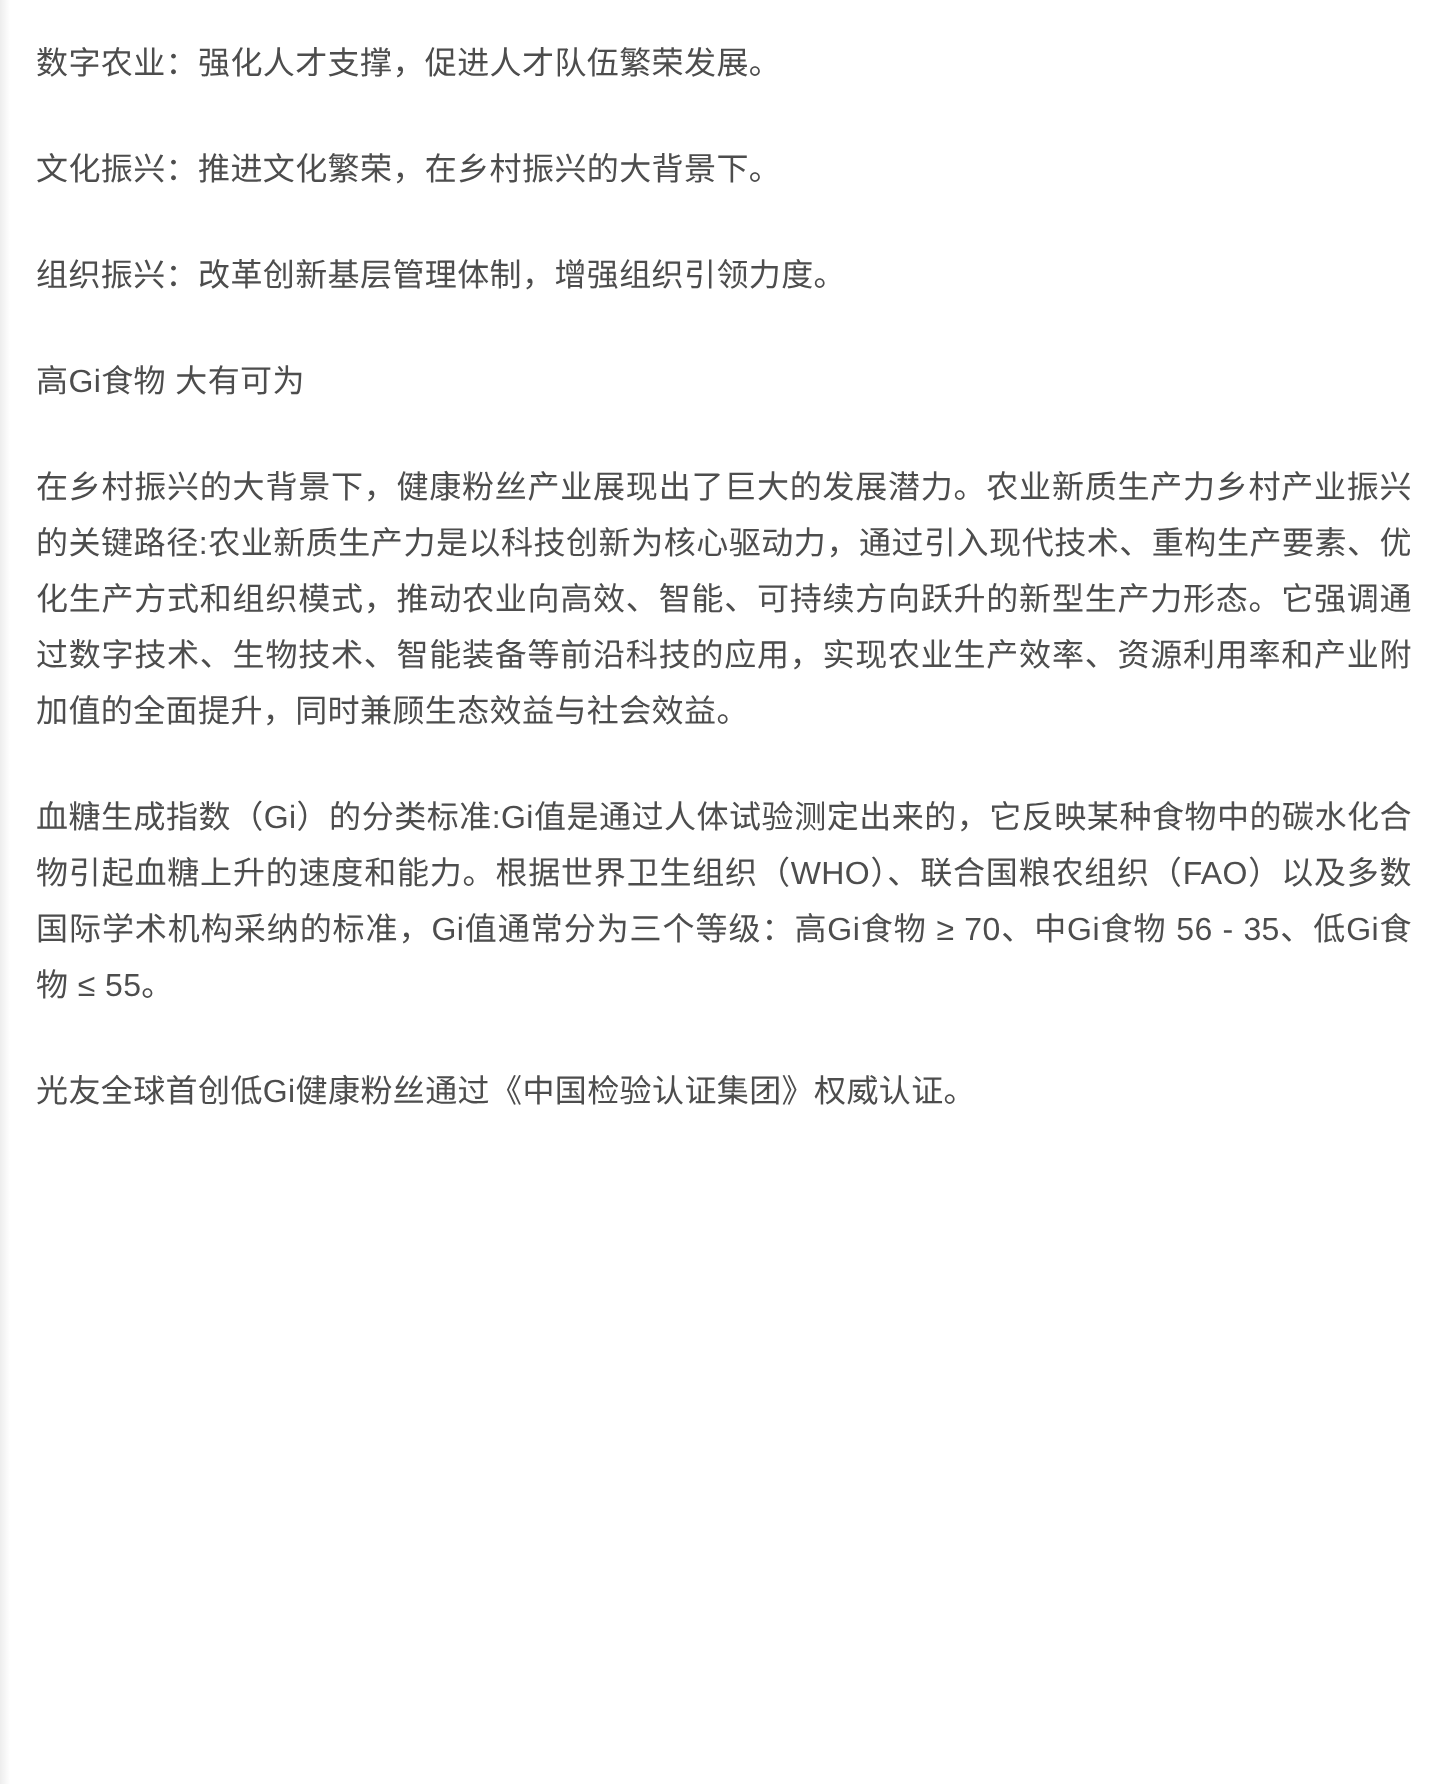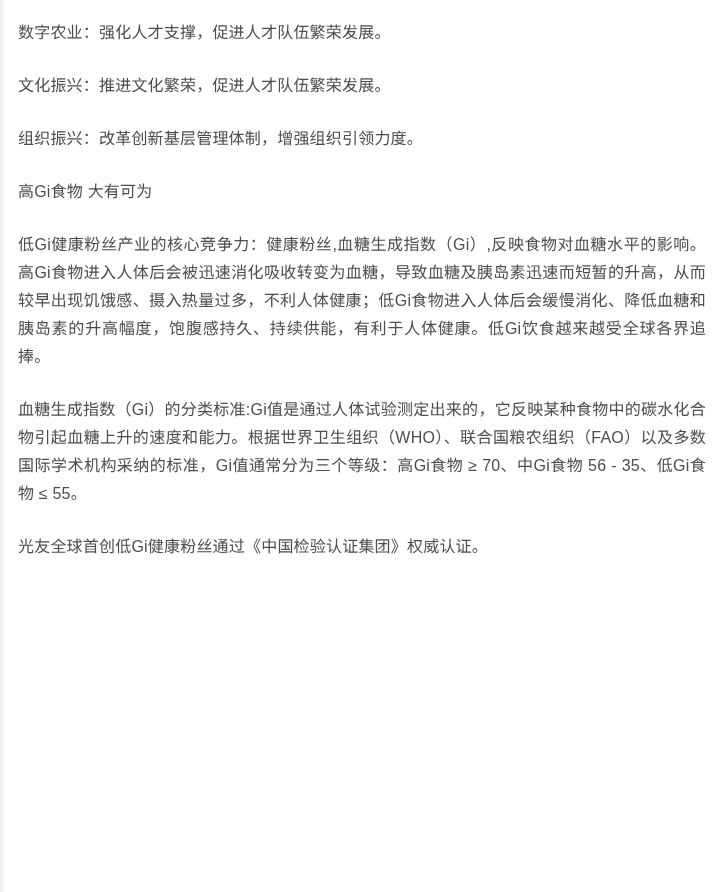--- a/index.html
+++ b/index.html
@@ -41,19 +41,19 @@
     margin-bottom: 10px;
   }
 </style>
 </head>
 <body>
 
 <div class="edge-shadow"></div>
 
 <div class="article">
   <p>数字农业：强化人才支撑，促进人才队伍繁荣发展。</p>
-  <p>文化振兴：推进文化繁荣，促进人才队伍繁荣发展。</p>
+  <p>文化振兴：推进文化繁荣，在乡村振兴的大背景下。</p>
   <p>组织振兴：改革创新基层管理体制，增强组织引领力度。</p>
   <p>高Gi食物 大有可为</p>
-  <p>低Gi健康粉丝产业的核心竞争力：健康粉丝,血糖生成指数（Gi）,反映食物对血糖水平的影响。高Gi食物进入人体后会被迅速消化吸收转变为血糖，导致血糖及胰岛素迅速而短暂的升高，从而较早出现饥饿感、摄入热量过多，不利人体健康；低Gi食物进入人体后会缓慢消化、降低血糖和胰岛素的升高幅度，饱腹感持久、持续供能，有利于人体健康。低Gi饮食越来越受全球各界追捧。</p>
+  <p>在乡村振兴的大背景下，健康粉丝产业展现出了巨大的发展潜力。农业新质生产力乡村产业振兴的关键路径:农业新质生产力是以科技创新为核心驱动力，通过引入现代技术、重构生产要素、优化生产方式和组织模式，推动农业向高效、智能、可持续方向跃升的新型生产力形态。它强调通过数字技术、生物技术、智能装备等前沿科技的应用，实现农业生产效率、资源利用率和产业附加值的全面提升，同时兼顾生态效益与社会效益。</p>
   <p>血糖生成指数（Gi）的分类标准:Gi值是通过人体试验测定出来的，它反映某种食物中的碳水化合物引起血糖上升的速度和能力。根据世界卫生组织（WHO）、联合国粮农组织（FAO）以及多数国际学术机构采纳的标准，Gi值通常分为三个等级：高Gi食物 ≥ 70、中Gi食物 56 - 35、低Gi食物 ≤ 55。</p>
   <p>光友全球首创低Gi健康粉丝通过《中国检验认证集团》权威认证。</p>
 </div>
 
 </body></html>

